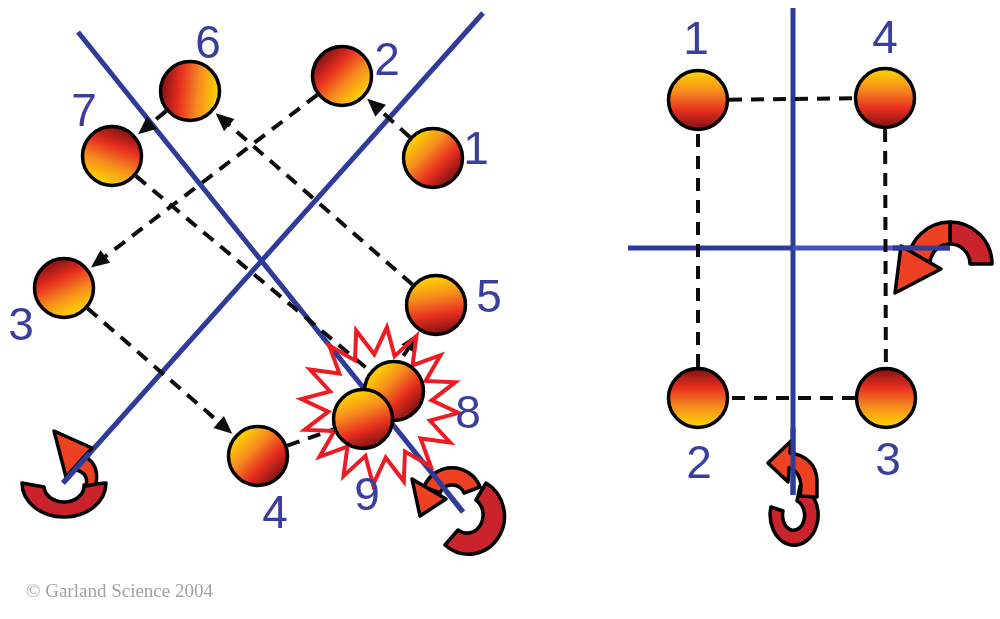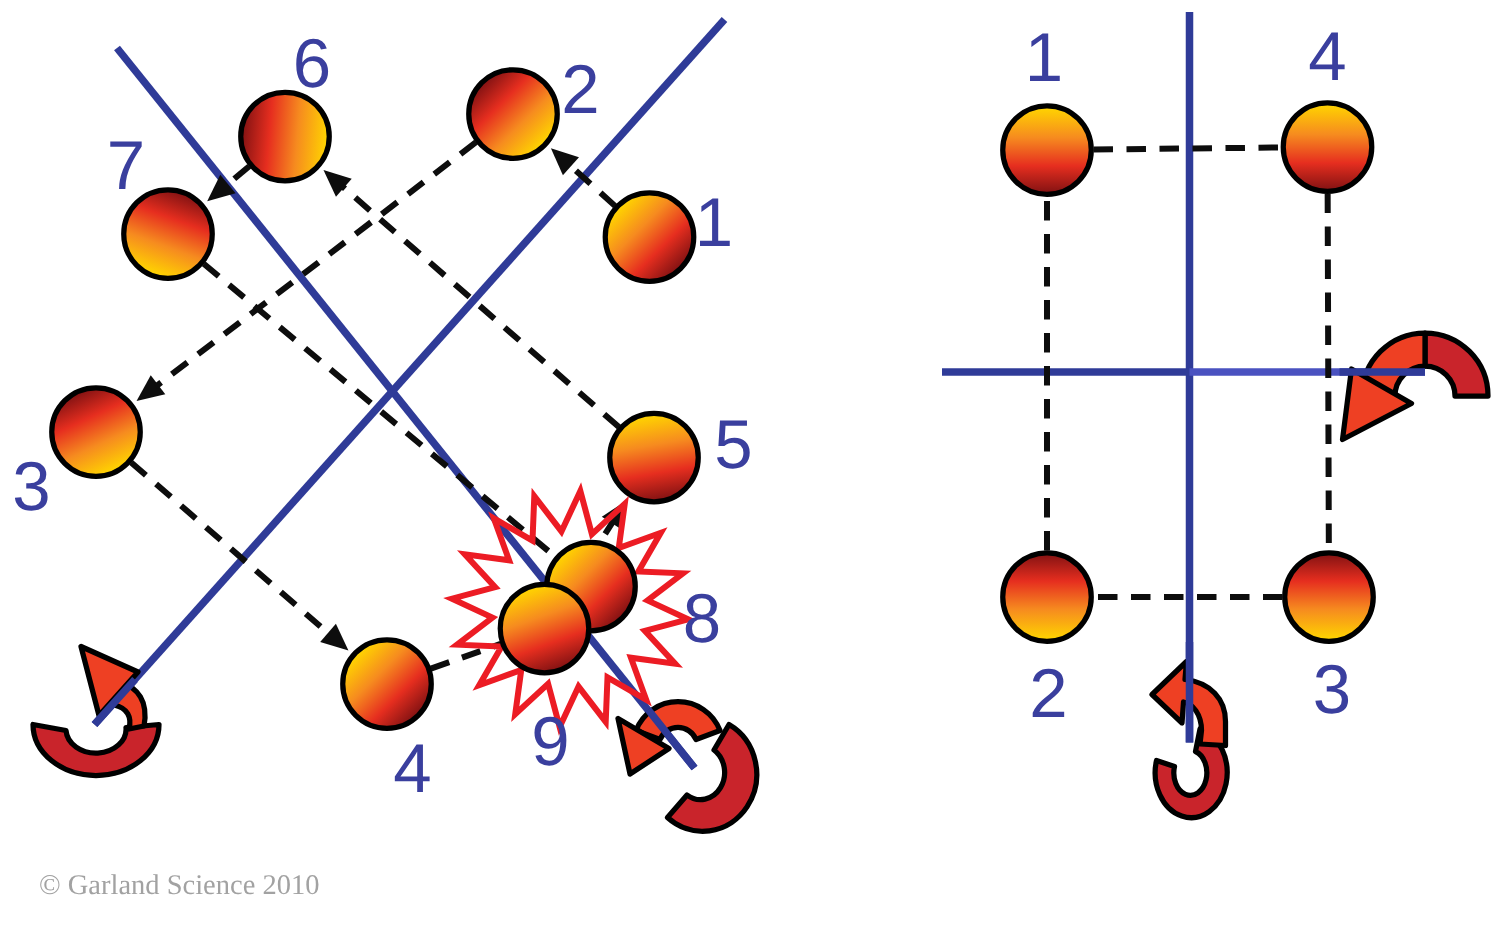--- a/index.html
+++ b/index.html
@@ -190,14 +190,14 @@
       <div class="num" style="left: 184px; top: 19px;">6</div>
       <div class="num" style="left: 60px; top: 87px;">7</div>
       <div class="num" style="left: 444px; top: 389px;">8</div>
       <div class="num" style="left: 343px; top: 471px;">9</div>
       <div class="num" style="left: 672px; top: 15px;">1</div>
       <div class="num" style="left: 675px; top: 439px;">2</div>
       <div class="num" style="left: 864px; top: 436px;">3</div>
       <div class="num" style="left: 861px; top: 14px;">4</div>
     </div>
 
-  <div class="credit">© Garland Science 2010</div>
+  <div class="credit">© Garland Science 2004</div>
 </div>
 
 </body></html>

